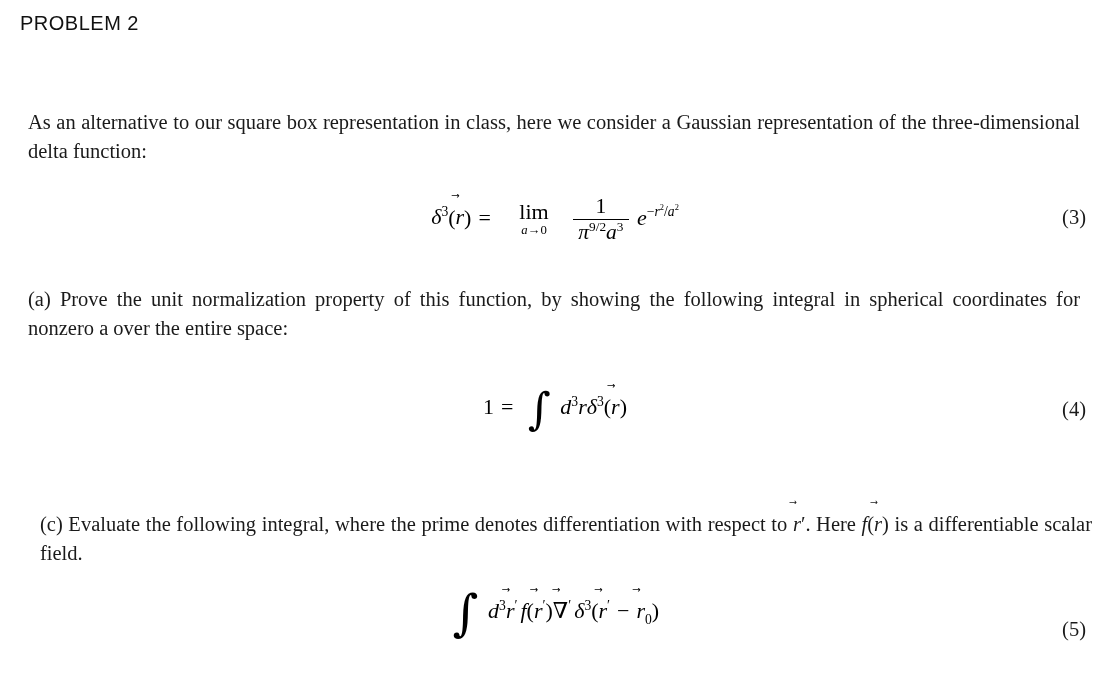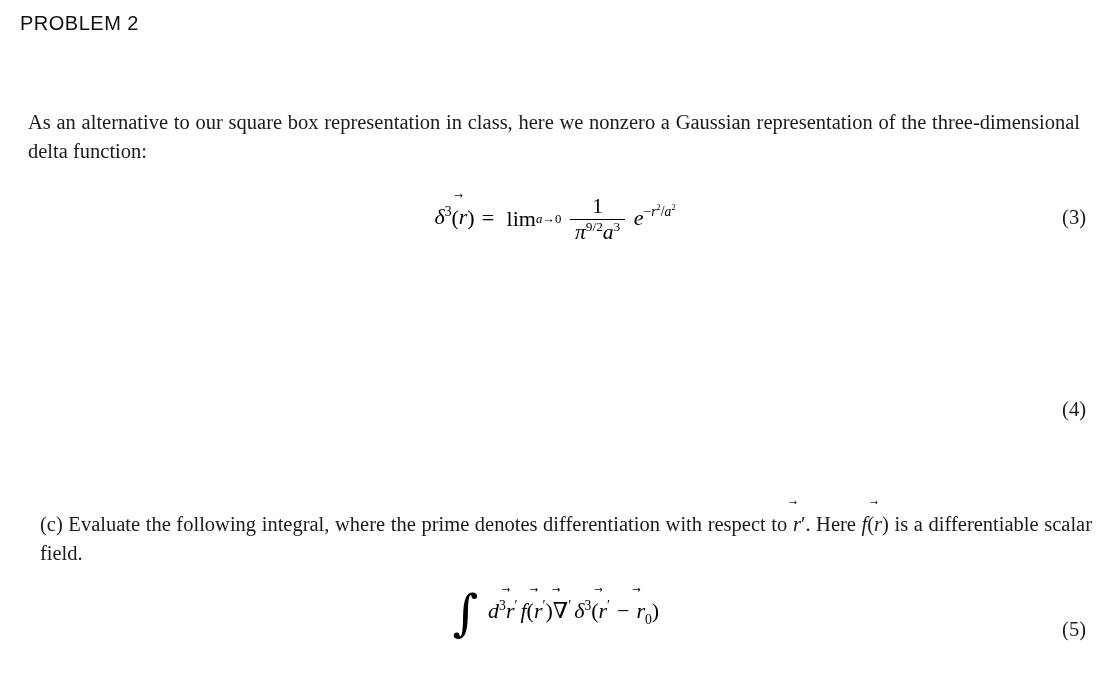--- a/index.html
+++ b/index.html
@@ -116,24 +116,24 @@
     align-items: center;
     vertical-align: middle;
     margin: 0 3px;
     font-size: 0.98em;
   }
   .frac .num { padding: 0 5px; }
   .frac .den { padding: 0 5px; border-top: 1.3px solid #000; }
 
   .limop {
     display: inline-flex;
-    flex-direction: row;
+    flex-direction: column;
     align-items: center;
     vertical-align: middle;
-    margin: 0 0;
+    margin: 0 16px;
     line-height: 1.05;
   }
   .limop .lim-main { font-size: 1em; }
   .limop .lim-sub { font-size: 0.58em; margin-top: 1px; }
 
   .bigint {
     font-size: 2.0em;
     line-height: 0.7;
     vertical-align: middle;
     display: inline-block;
@@ -147,39 +147,47 @@
   .sp-s { display: inline-block; width: 3px; }
   .sp-m { display: inline-block; width: 7px; }
 </style>
 </head>
 <body>
 
 <div class="page">
 
   <div class="problem-heading">PROBLEM 2</div>
 
-  <div class="para p-intro justified">As an alternative to our square box representation in class, here we nonzero a Gaussian representation of the three-dimensional delta function:</div>
+  <div class="para p-intro justified">As an alternative to our square box representation in class, here we consider a Gaussian representation of the three-dimensional delta function:</div>
 
   <div class="equation-row" id="eq3-row">
     <span class="eq-body math">
       <span class="vecwrap"><span class="mi">δ</span></span><sup class="sp">3</sup>(<span class="vecwrap"><span class="arrow">⃗</span><span class="mi">r</span></span>)<span class="sp-m"></span>=<span class="sp-m"></span>
       <span class="limop">
         <span class="lim-main">lim</span>
         <span class="lim-sub"><span class="mi">a</span>→0</span>
       </span>
       <span class="frac">
         <span class="num">1</span>
         <span class="den"><span class="mi">π</span><sup class="sp">9/2</sup><span class="mi">a</span><sup class="sp">3</sup></span>
       </span>
       <span class="mi">e</span><sup class="sp">−<span class="mi">r</span><sup class="sp">2</sup>/<span class="mi">a</span><sup class="sp">2</sup></sup>
     </span>
   </div>
   <div class="eq-number" id="eq3-num">(3)</div>
 
-
+  <div class="para p-a justified">(a) Prove the unit normalization property of this function, by showing the following integral in spherical coordinates for nonzero a over the entire space:</div>
+
+  <div class="equation-row" id="eq4-row">
+    <span class="eq-body math">
+      1<span class="sp-m"></span>=<span class="sp-m"></span>
+      <span class="bigint">∫</span>
+      <span class="mi">d</span><sup class="sp">3</sup><span class="mi">r</span><span class="mi">δ</span><sup class="sp">3</sup>(<span class="vecwrap"><span class="arrow">⃗</span><span class="mi">r</span></span>)
+    </span>
+  </div>
   <div class="eq-number" id="eq4-num">(4)</div>
 
 
   <div class="para p-c justified">
     <span class="math">(c) Evaluate the following integral, where the prime denotes differentiation with respect to <span class="vecwrap"><span class="arrow">⃗</span><span class="mi">r</span></span>′. Here <span class="mi">f</span>(<span class="vecwrap"><span class="arrow">⃗</span><span class="mi">r</span></span>) is a differentiable scalar field.</span>
   </div>
 
   <div class="equation-row" id="eq5-row">
     <span class="eq-body math">
       <span class="bigint tall">∫</span>

